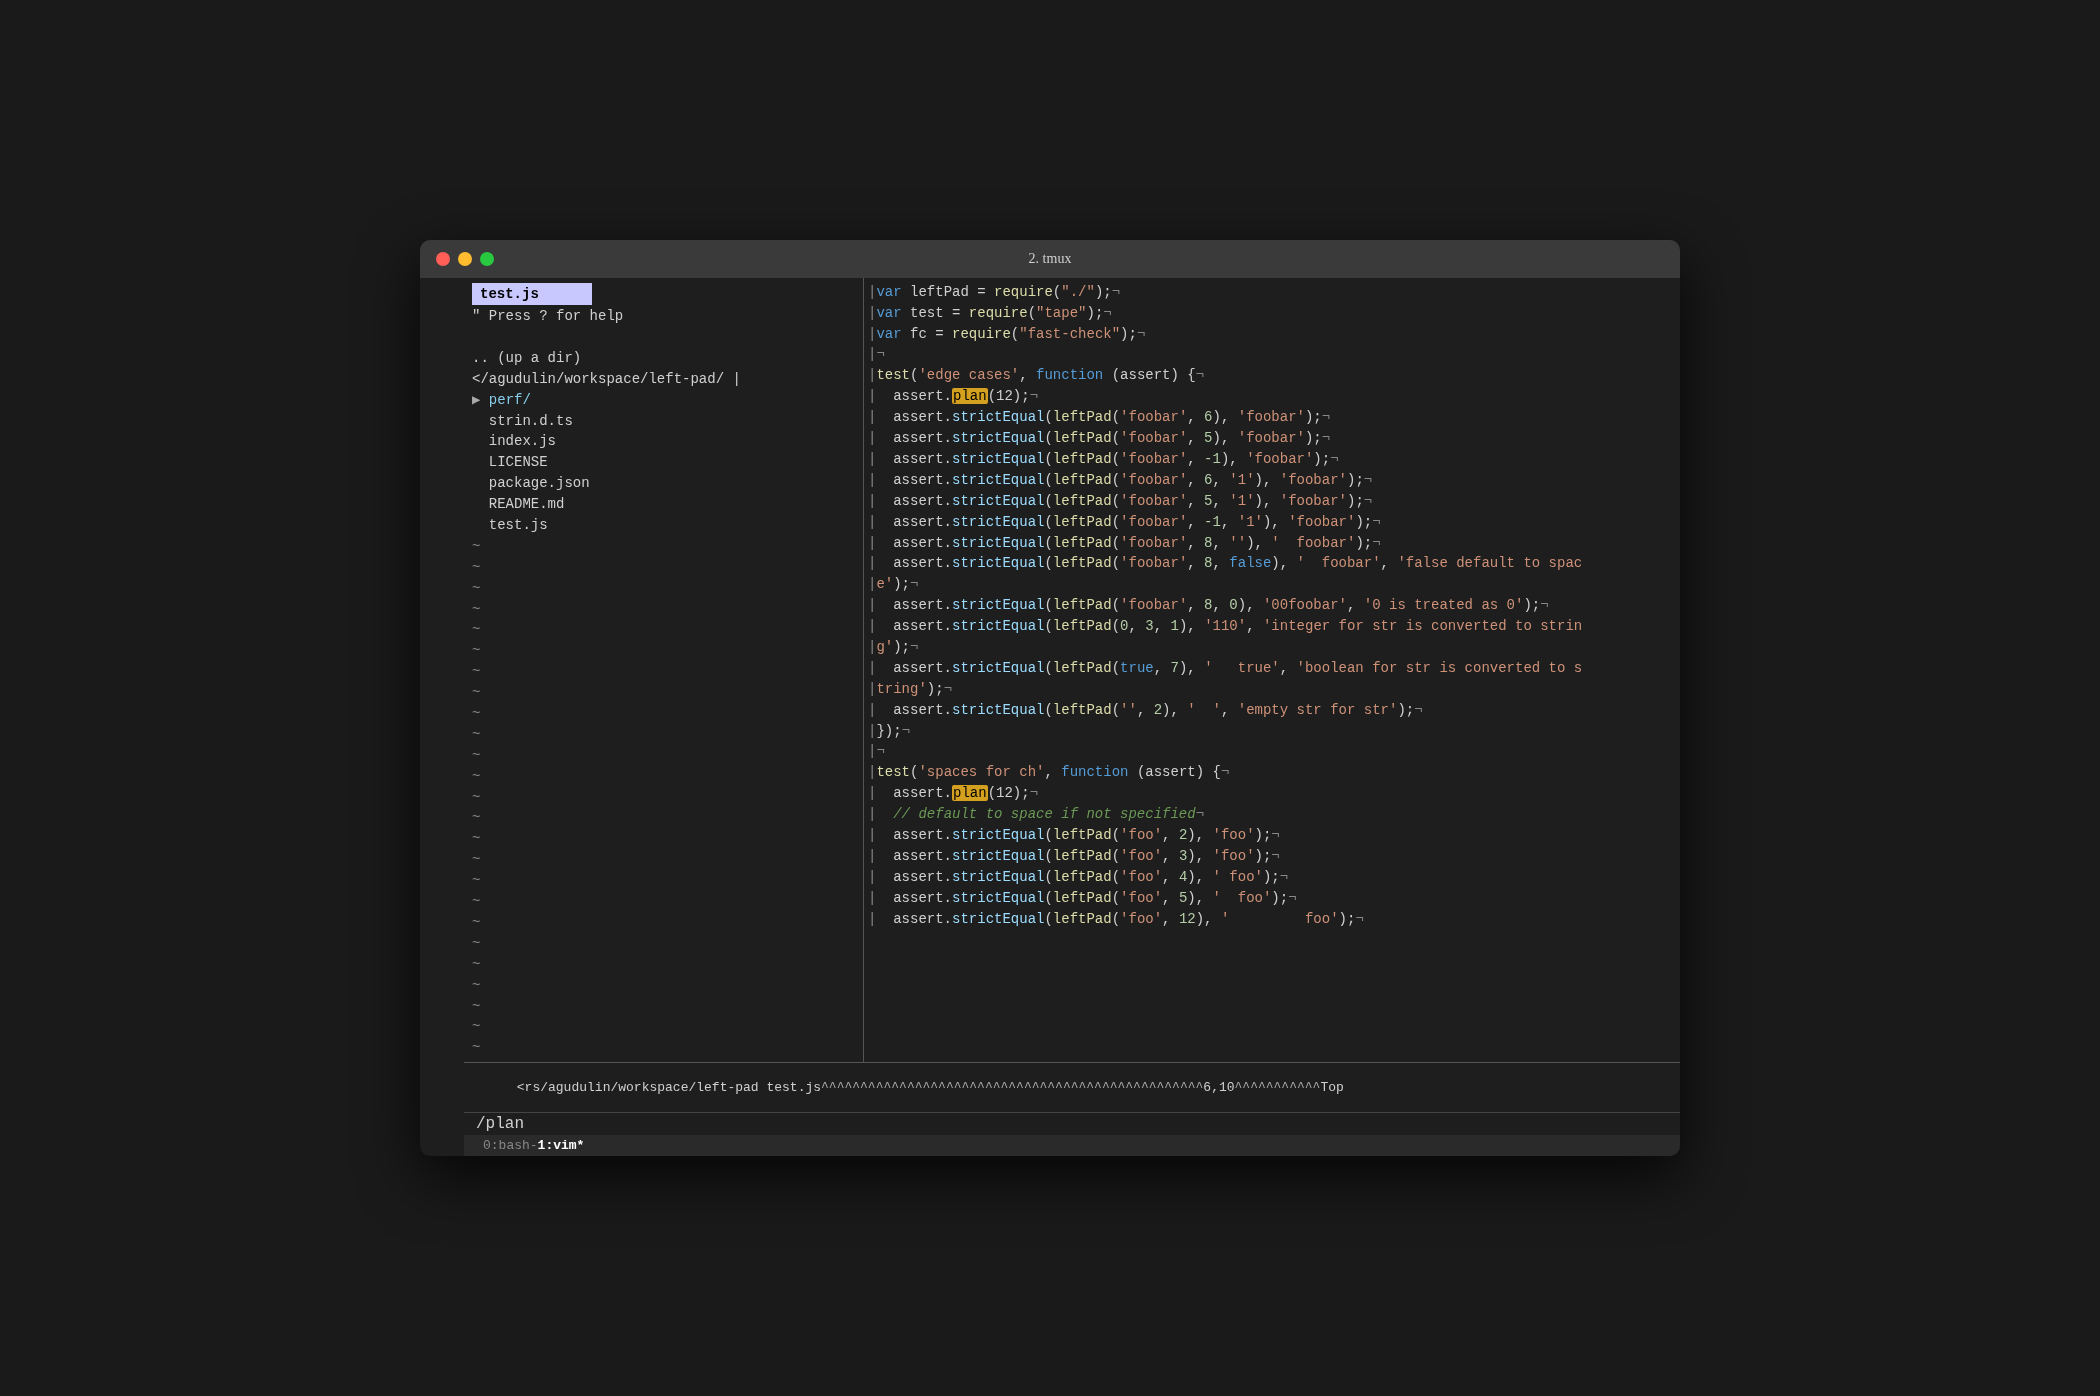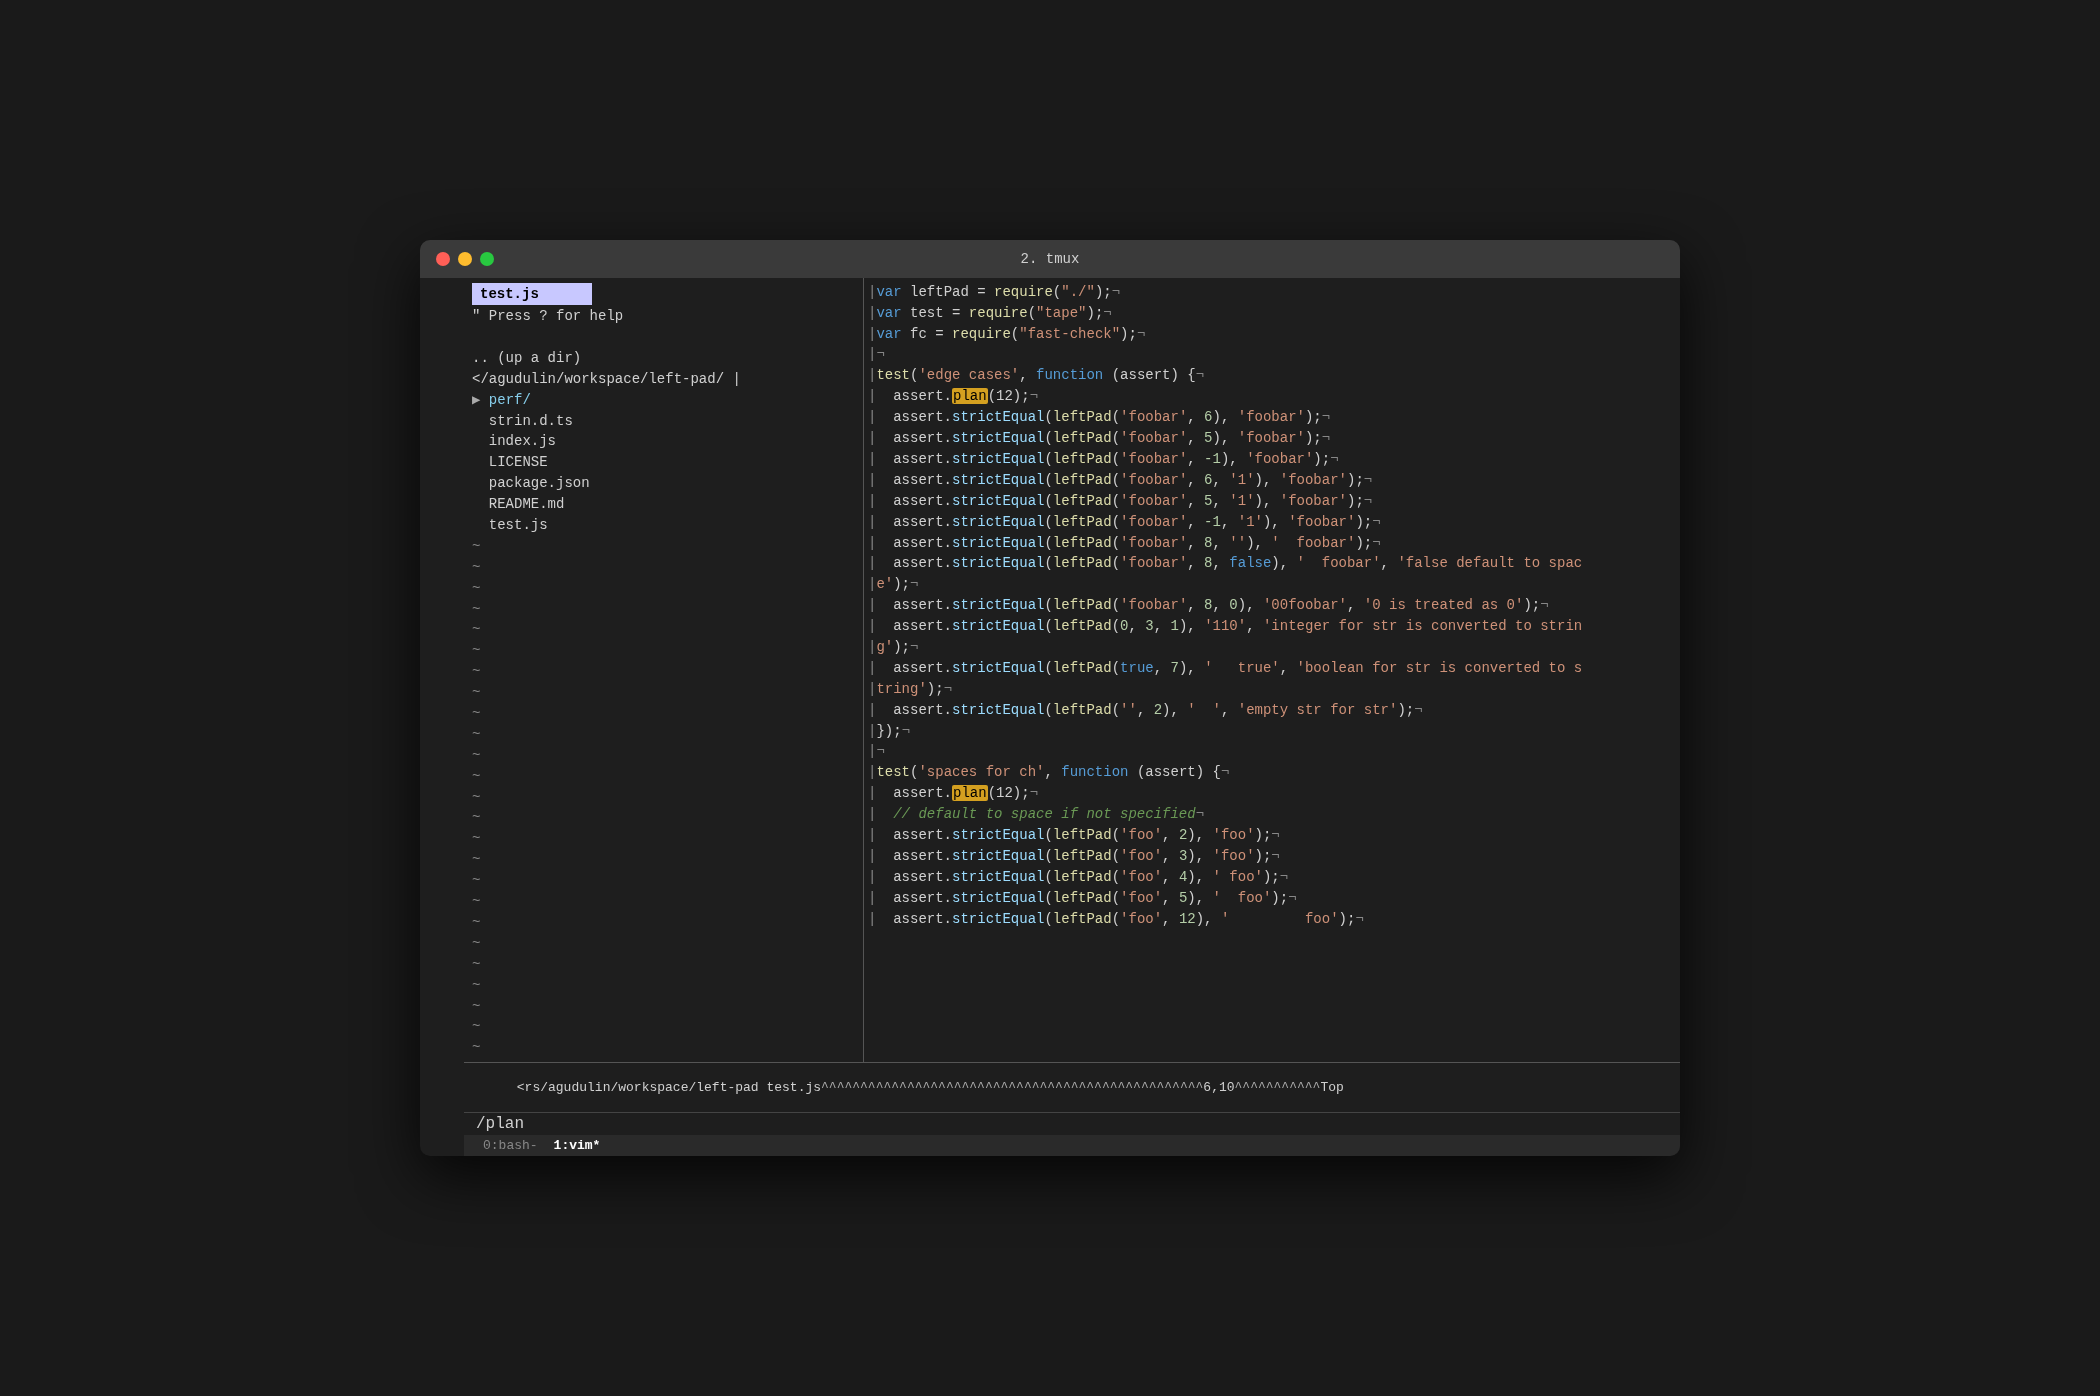--- a/index.html
+++ b/index.html
@@ -38,21 +38,21 @@
       width: 14px;
       height: 14px;
       border-radius: 50%;
     }
     .tl-red { background: #ff5f57; }
     .tl-yellow { background: #febc2e; }
     .tl-green { background: #28c840; }
     .titlebar-text {
       color: #d0d0d0;
       font-size: 14px;
-      font-family: Liberation Mono, monospace;
+      font-family: Liberation Serif, serif;
     }
     .terminal-body {
       display: flex;
       background: #1e1e1e;
     }
     .left-pane {
       width: 400px;
       min-width: 400px;
       border-right: 1px solid #555;
       font-size: 14px;
@@ -109,21 +109,20 @@
       white-space: pre;
       border-top: 1px solid #555;
       overflow: hidden;
     }
     .status-bottom {
       background: #2a2a2a;
       color: #d0d0d0;
       font-size: 13px;
       padding: 3px 19px;
       display: flex;
-      gap: 16px;
     }
     .tab-inactive { color: #888; }
     .tab-active { color: #fff; font-weight: bold; }
     .cursor-block {
       background: #fff;
       color: #000;
       display: inline-block;
     }
   </style>
 </head>

